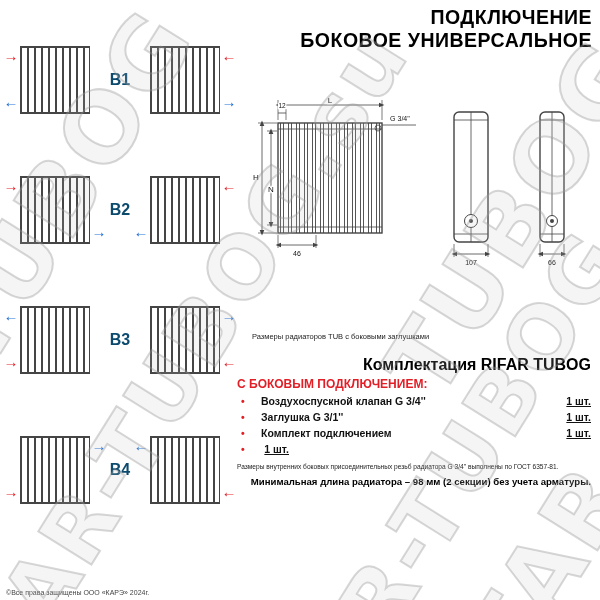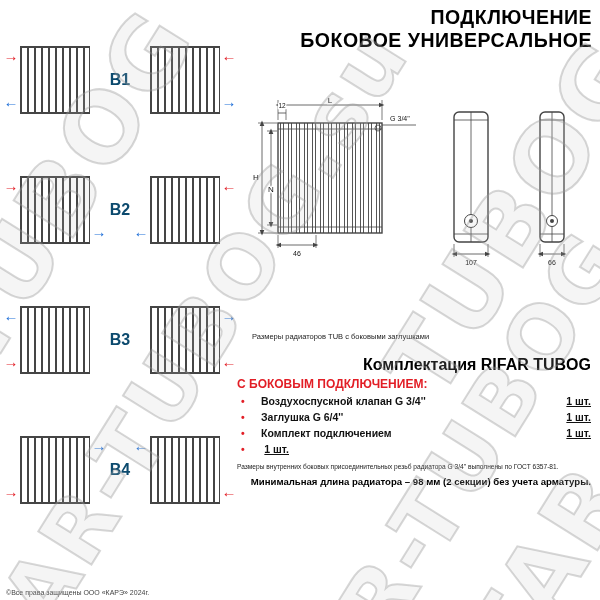--- a/index.html
+++ b/index.html
@@ -196,21 +196,21 @@
     <div class="kit-title">Комплектация RIFAR TUBOG</div>
     <div class="kit-subtitle">С БОКОВЫМ ПОДКЛЮЧЕНИЕМ:</div>
     <div id="kit-items">
         <div class="kit-item">
           <span class="bullet">•</span>
           <span class="kit-label">Воздухоспускной клапан G 3/4''</span>
           <span class="kit-qty">1 шт.</span>
         </div>
         <div class="kit-item">
           <span class="bullet">•</span>
-          <span class="kit-label">Заглушка G 6/4''</span>
+          <span class="kit-label">Заглушка G 3/1''</span>
           <span class="kit-qty">1 шт.</span>
         </div>
         <div class="kit-item">
           <span class="bullet">•</span>
           <span class="kit-label">Комплект подключением</span>
           <span class="kit-qty">1 шт.</span>
         </div>
         <div class="kit-item">
           <span class="bullet">•</span>
           <span class="kit-qty">1 шт.</span>

